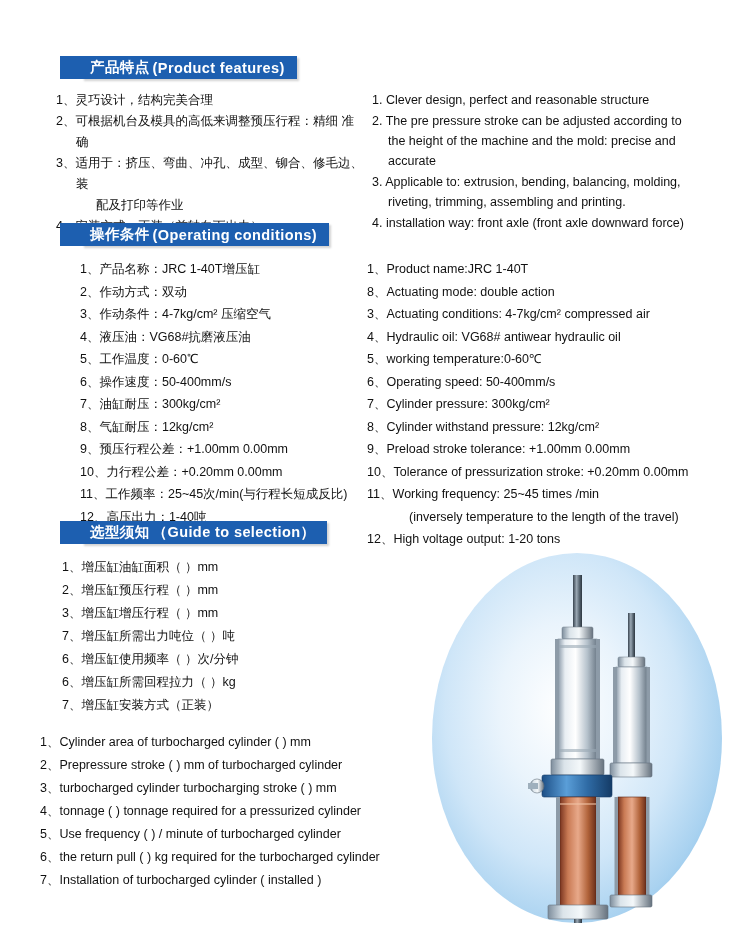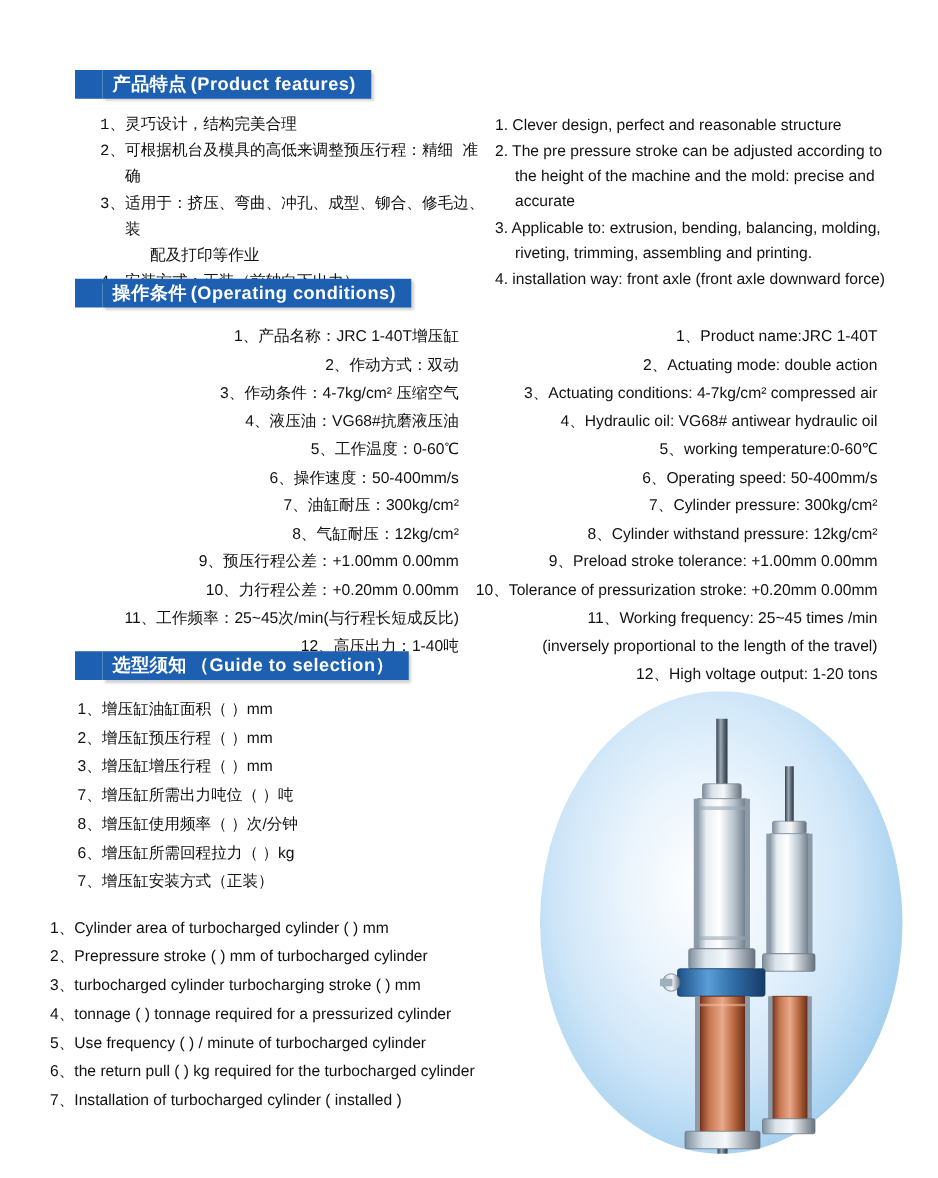--- a/index.html
+++ b/index.html
@@ -71,40 +71,39 @@
   }
 
   
   .sec1 { position: absolute; top: 56px; left: 0; width: 750px; }
   .sec1 .cols {
     display: flex;
     margin-top: 11px;
   }
   .sec1 .col-cn {
     width: 310px;
-    margin-left: 80px;
-    font-family: Liberation Mono, monospace;
+    margin-left: 56px;
   }
   .sec1 .col-en {
     width: 330px;
     margin-left: 6px;
   }
   .sec1 .col-en li {
     padding-left: 16px;
     text-indent: -16px;
     line-height: 20px;
     margin-bottom: 1px;
   }
 
   
   .sec2 { position: absolute; top: 223px; left: 0; width: 702px; }
   .sec2 .cols { display: flex; margin-top: 12px; }
   .sec2 .col-cn { width: 300px; margin-left: 80px; }
   .sec2 .col-en { width: 350px; margin-left: 0px; }
-  .sec2 .col-cn li, .sec2 .col-en li { line-height: 22.5px; text-align: right; }
+  .sec2 .col-cn li, .sec2 .col-en li { line-height: 22.5px; }
   .sec2 .col-en li { padding-left: 21px; text-indent: -21px; }
 
   
   .sec3 { position: absolute; top: 521px; left: 0; width: 690px; }
   .sec3 .col-cn { width: 360px; margin-left: 62px; margin-top: 12px; }
   .sec3 .col-cn li { line-height: 23px; }
   .sec3 .col-en { width: 430px; margin-left: 40px; margin-top: 14px; }
   .sec3 .col-en li { line-height: 23px; padding-left: 18px; text-indent: -18px; }
 
   
@@ -176,50 +175,50 @@
         <li>6、操作速度：50-400mm/s</li>
         <li>7、油缸耐压：300kg/cm²</li>
         <li>8、气缸耐压：12kg/cm²</li>
         <li>9、预压行程公差：+1.00mm 0.00mm</li>
         <li>10、力行程公差：+0.20mm 0.00mm</li>
         <li>11、工作频率：25~45次/min(与行程长短成反比)</li>
         <li>12、高压出力：1-40吨</li>
       </ul>
       <ul class="list col-en">
         <li>1、Product name:JRC 1-40T</li>
-        <li>2、Actuating mode: double action</li>
+        <li>8、Actuating mode: double action</li>
         <li>3、Actuating conditions: 4-7kg/cm² compressed air</li>
         <li>4、Hydraulic oil: VG68# antiwear hydraulic oil</li>
         <li>5、working temperature:0-60℃</li>
         <li>6、Operating speed: 50-400mm/s</li>
         <li>7、Cylinder pressure: 300kg/cm²</li>
         <li>8、Cylinder withstand pressure: 12kg/cm²</li>
         <li>9、Preload stroke tolerance: +1.00mm 0.00mm</li>
         <li>10、Tolerance of pressurization stroke: +0.20mm 0.00mm</li>
         <li>11、Working frequency: 25~45 times /min</li>
-        <li style="padding-left:42px;text-indent:0;">(inversely proportional to the length of the travel)</li>
+        <li style="padding-left:42px;text-indent:0;">(inversely temperature to the length of the travel)</li>
         <li>12、High voltage output: 1-20 tons</li>
       </ul>
     </div>
   </div>
 
   <div class="sec3">
     <div class="section-head">
       <div class="head-square"></div>
       <div class="head-bar">
         <span class="cn">选型须知</span>
         <span class="en">（Guide to selection）</span>
       </div>
     </div>
     <ul class="list hang col-cn">
       <li>1、增压缸油缸面积（  ）mm</li>
       <li>2、增压缸预压行程（  ）mm</li>
       <li>3、增压缸增压行程（  ）mm</li>
       <li>7、增压缸所需出力吨位（  ）吨</li>
-      <li>8、增压缸使用频率（  ）次/分钟</li>
+      <li>6、增压缸使用频率（  ）次/分钟</li>
       <li>6、增压缸所需回程拉力（  ）kg</li>
       <li>7、增压缸安装方式（正装）</li>
     </ul>
     <ul class="list col-en">
       <li>1、Cylinder area of turbocharged cylinder (  ) mm</li>
       <li>2、Prepressure stroke (  ) mm of turbocharged cylinder</li>
       <li>3、turbocharged cylinder turbocharging stroke (  ) mm</li>
       <li>4、tonnage (  ) tonnage required for a pressurized cylinder</li>
       <li>5、Use frequency (  ) / minute of turbocharged cylinder</li>
       <li>6、the return pull (  ) kg required for the turbocharged cylinder</li>

